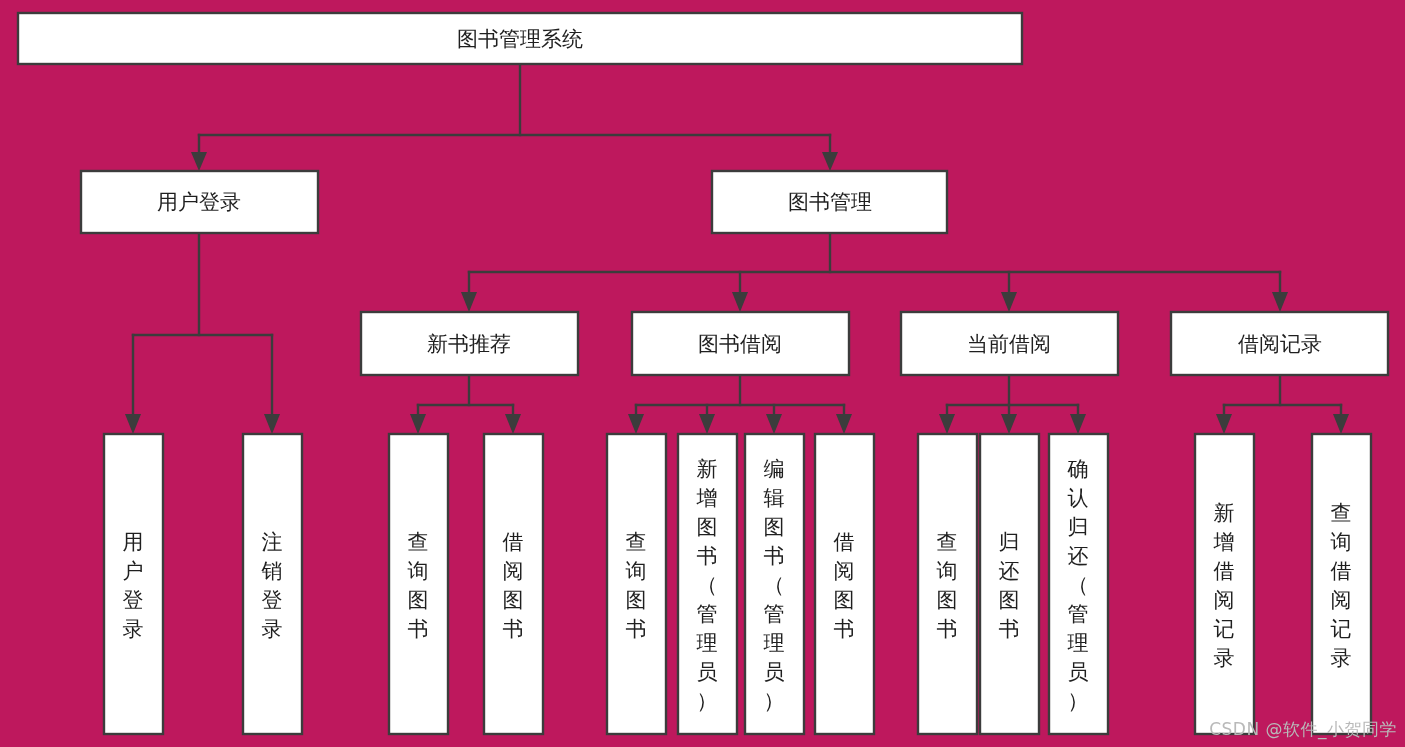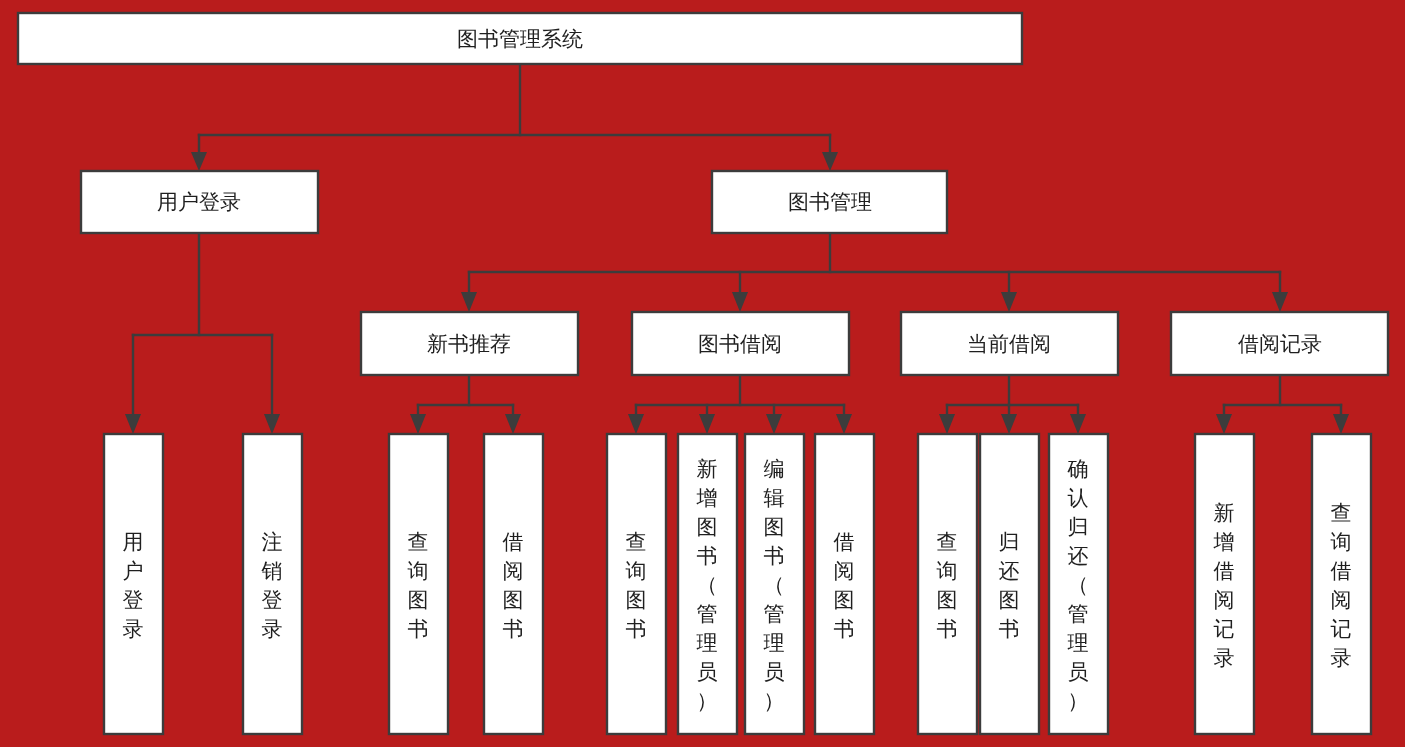--- a/index.html
+++ b/index.html
@@ -7,21 +7,21 @@
     padding: 0;
     background: #ffffff;
   }
   body {
     font-family: "DejaVu Sans", "Liberation Sans", sans-serif;
   }
   #diagram-root {
     position: relative;
     width: 1405px;
     height: 747px;
-    background: #b91c1c;
+    background: #be185d;
     overflow: hidden;
   }
   svg#flowchart {
     position: absolute;
     top: 0;
     left: 0;
     width: 1405px;
     height: 747px;
   }
   .node-box {
@@ -229,13 +229,14 @@
       <rect class="node-box" x="1195" y="434" width="59" height="300"></rect>
       <text class="node-label-v vtext"><tspan x="1224" y="519.62">新</tspan><tspan x="1224" y="548.62">增</tspan><tspan x="1224" y="577.62">借</tspan><tspan x="1224" y="606.62">阅</tspan><tspan x="1224" y="635.62">记</tspan><tspan x="1224" y="664.62">录</tspan></text>
     </g>
     <g>
       <rect class="node-box" x="1312" y="434" width="59" height="300"></rect>
       <text class="node-label-v vtext"><tspan x="1341" y="519.62">查</tspan><tspan x="1341" y="548.62">询</tspan><tspan x="1341" y="577.62">借</tspan><tspan x="1341" y="606.62">阅</tspan><tspan x="1341" y="635.62">记</tspan><tspan x="1341" y="664.62">录</tspan></text>
     </g>
 
   </svg>
 
+  <div class="watermark">CSDN @软件_小贺同学</div>
 </div>
 
 </body></html>

